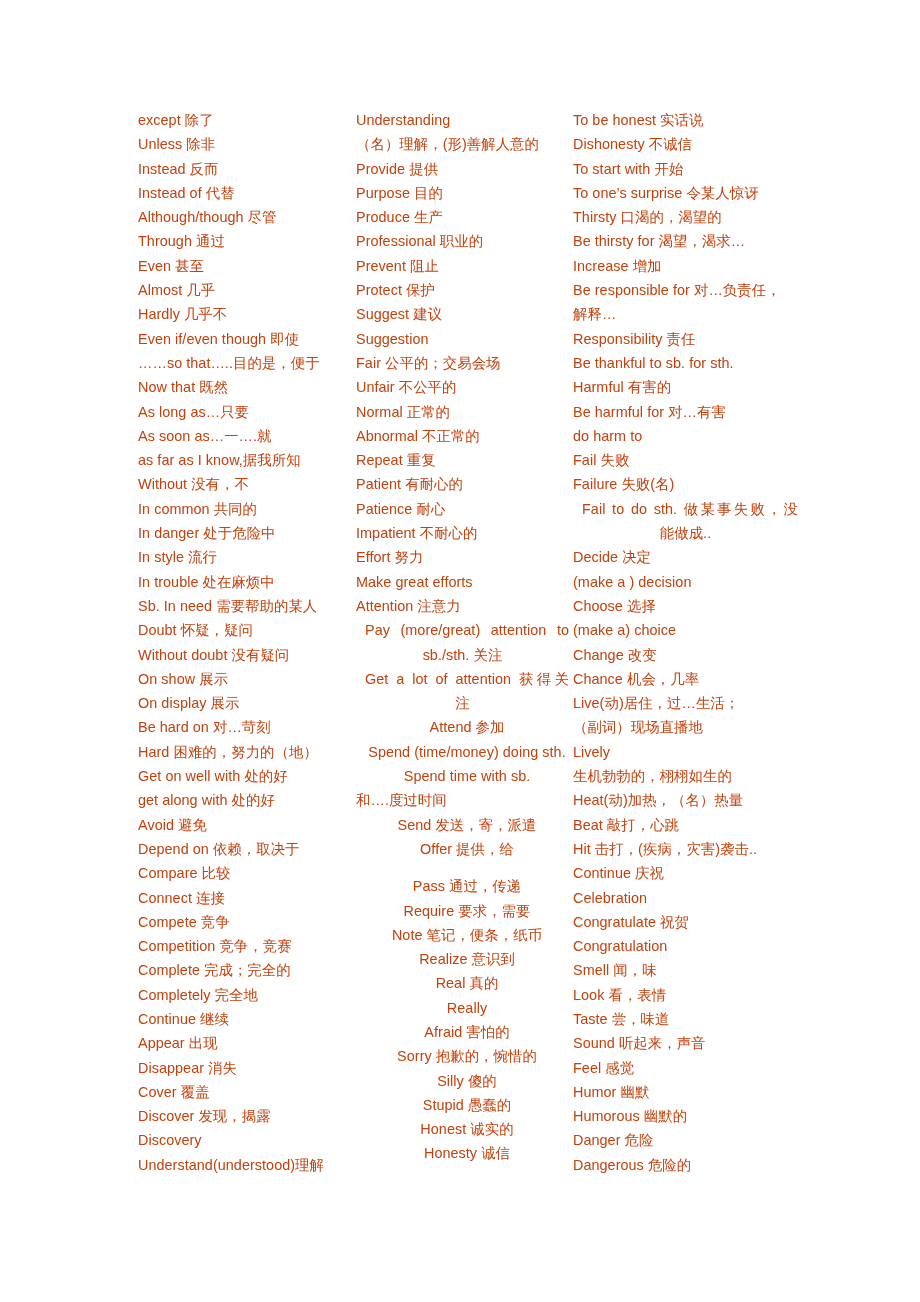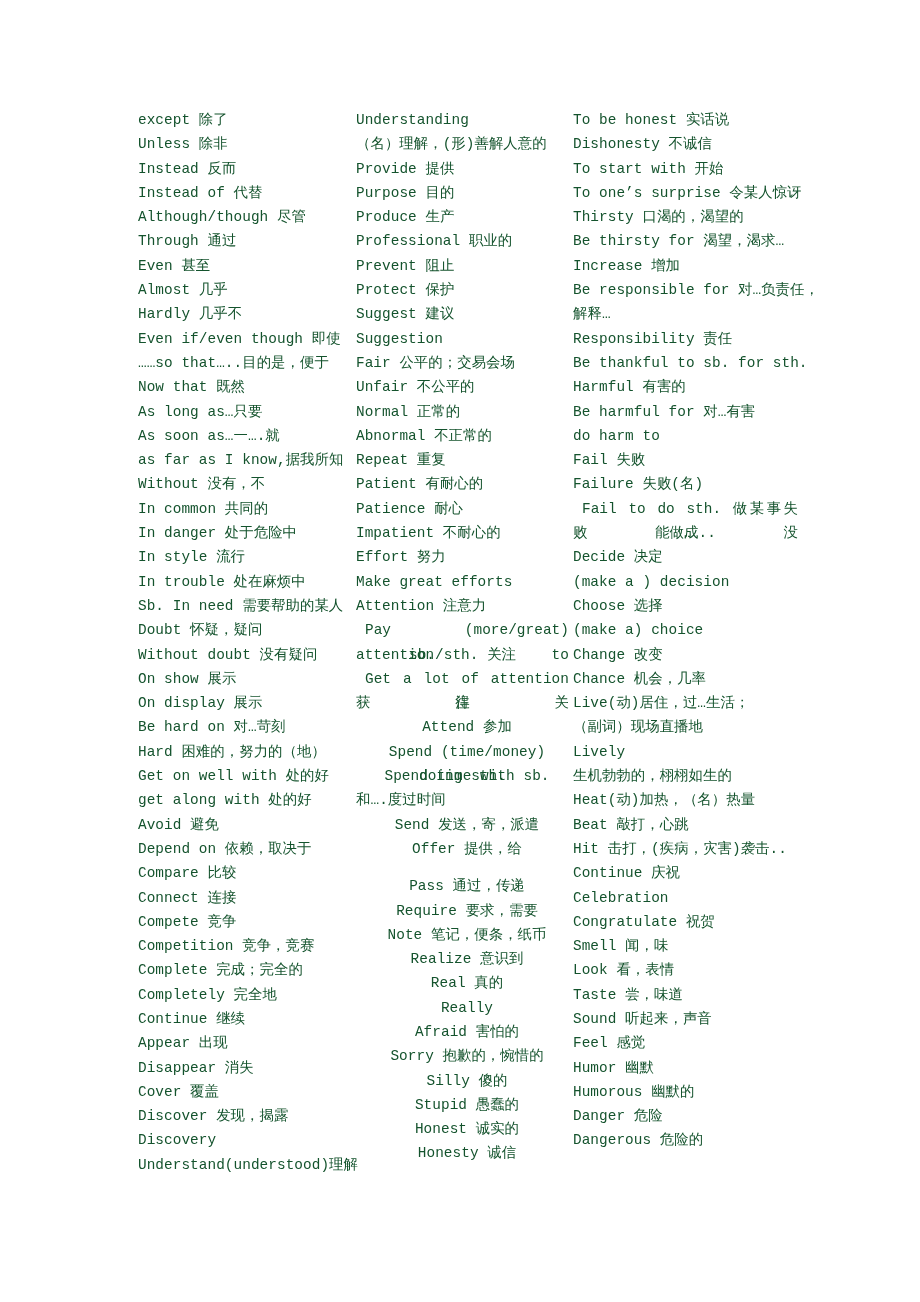--- a/index.html
+++ b/index.html
@@ -6,22 +6,22 @@
     margin: 0;
     padding: 0;
     background: #ffffff;
   }
   .page {
     position: relative;
     width: 920px;
     height: 1302px;
     background: #ffffff;
     overflow: hidden;
-    font-family: Liberation Mono, monospace;
-    color: #14532d;
+    font-family: Liberation Sans, sans-serif;
+    color: #c2410c;
   }
   .columns {
     position: absolute;
     left: 138px;
     top: 108px;
     width: 660px;
     display: flex;
     flex-direction: row;
     align-items: flex-start;
   }
@@ -180,20 +180,21 @@
         <div class="line">Live(动)居住，过…生活；</div>
         <div class="line wrap-cont">（副词）现场直播地</div>
         <div class="line">Lively</div>
         <div class="line wrap-cont">生机勃勃的，栩栩如生的</div>
         <div class="line">Heat(动)加热，（名）热量</div>
         <div class="line">Beat 敲打，心跳</div>
         <div class="line">Hit 击打，(疾病，灾害)袭击..</div>
         <div class="line">Continue 庆祝</div>
         <div class="line">Celebration</div>
         <div class="line">Congratulate 祝贺</div>
+        <div class="line">Congratulation</div>
         <div class="line">Smell 闻，味</div>
         <div class="line">Look 看，表情</div>
         <div class="line">Taste 尝，味道</div>
         <div class="line">Sound 听起来，声音</div>
         <div class="line">Feel 感觉</div>
         <div class="line">Humor 幽默</div>
         <div class="line">Humorous 幽默的</div>
         <div class="line">Danger 危险</div>
         <div class="line">Dangerous 危险的</div>
       </div>

